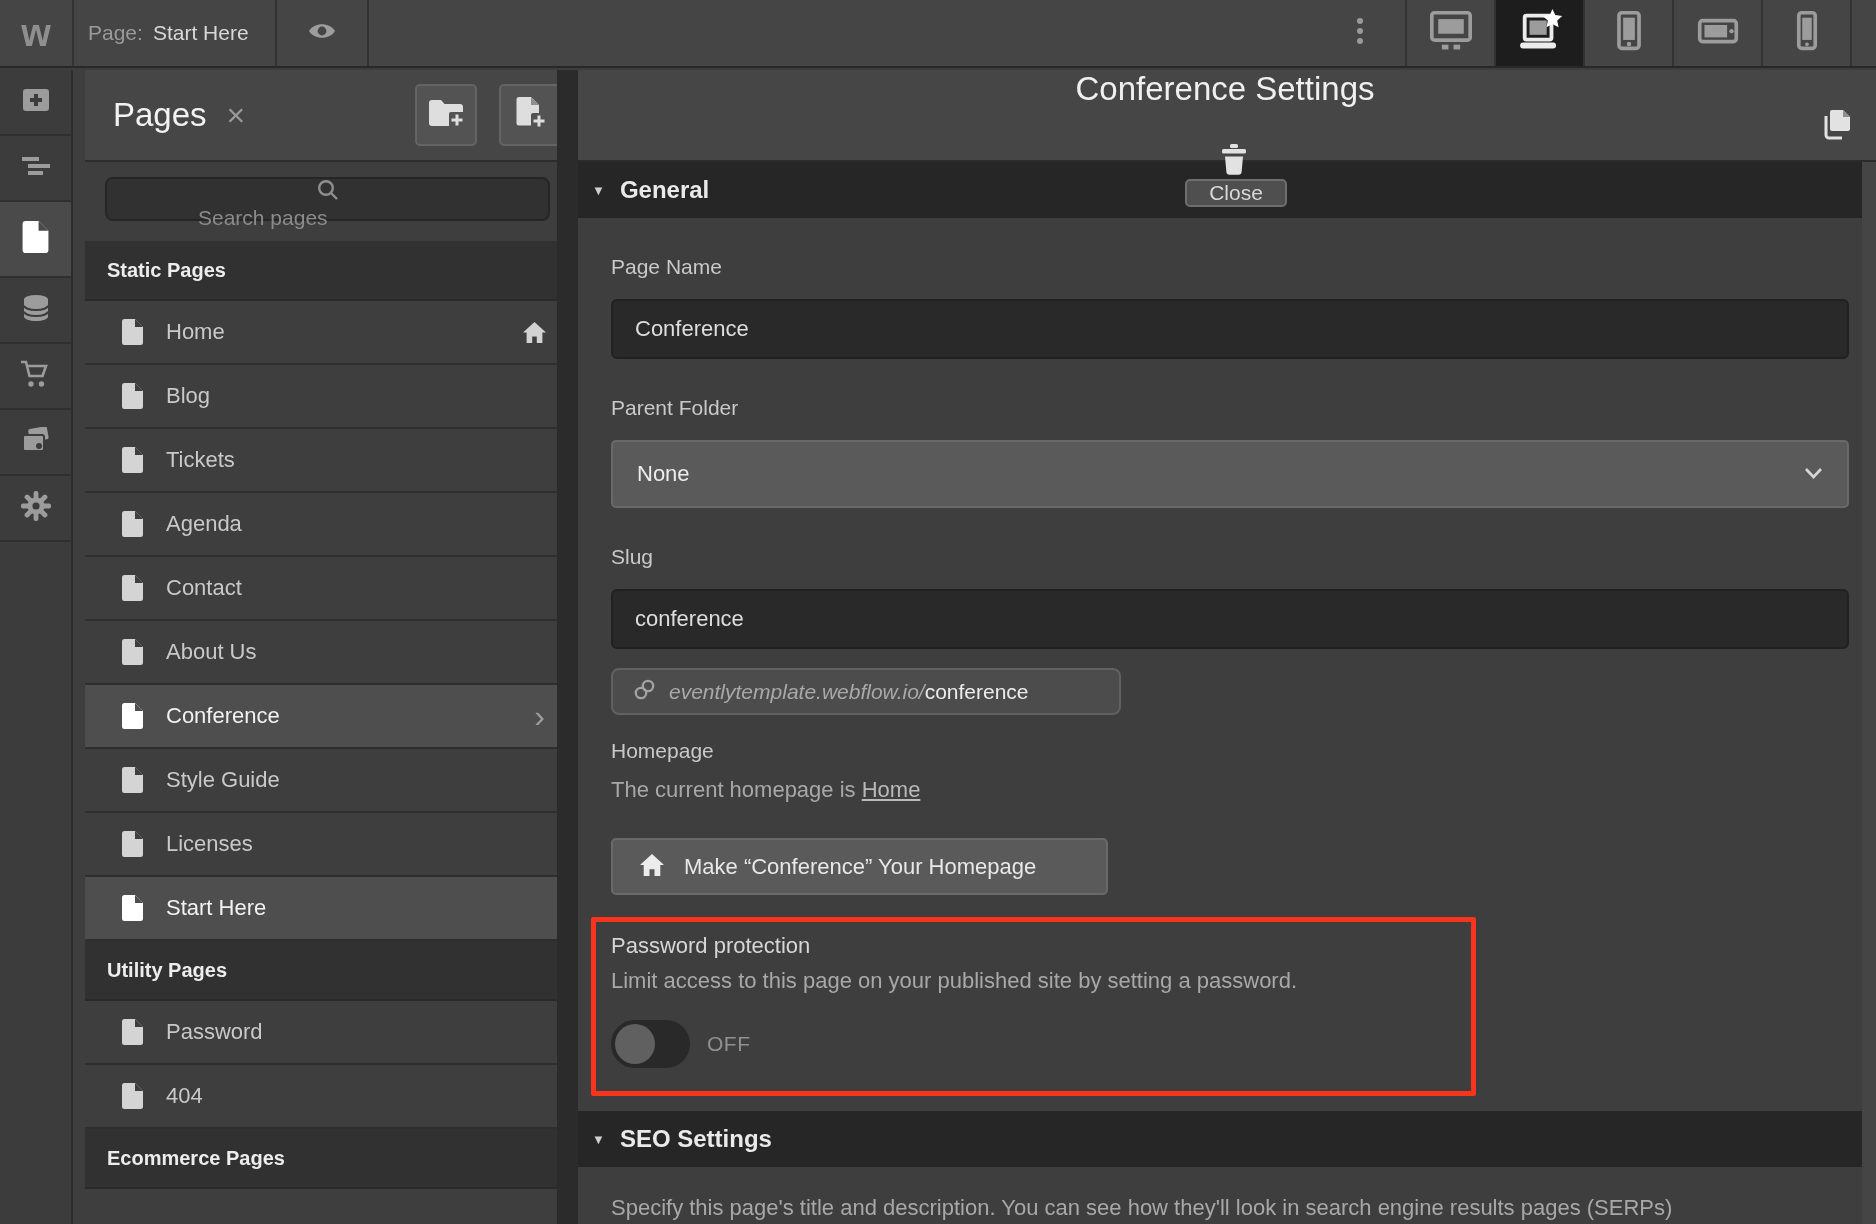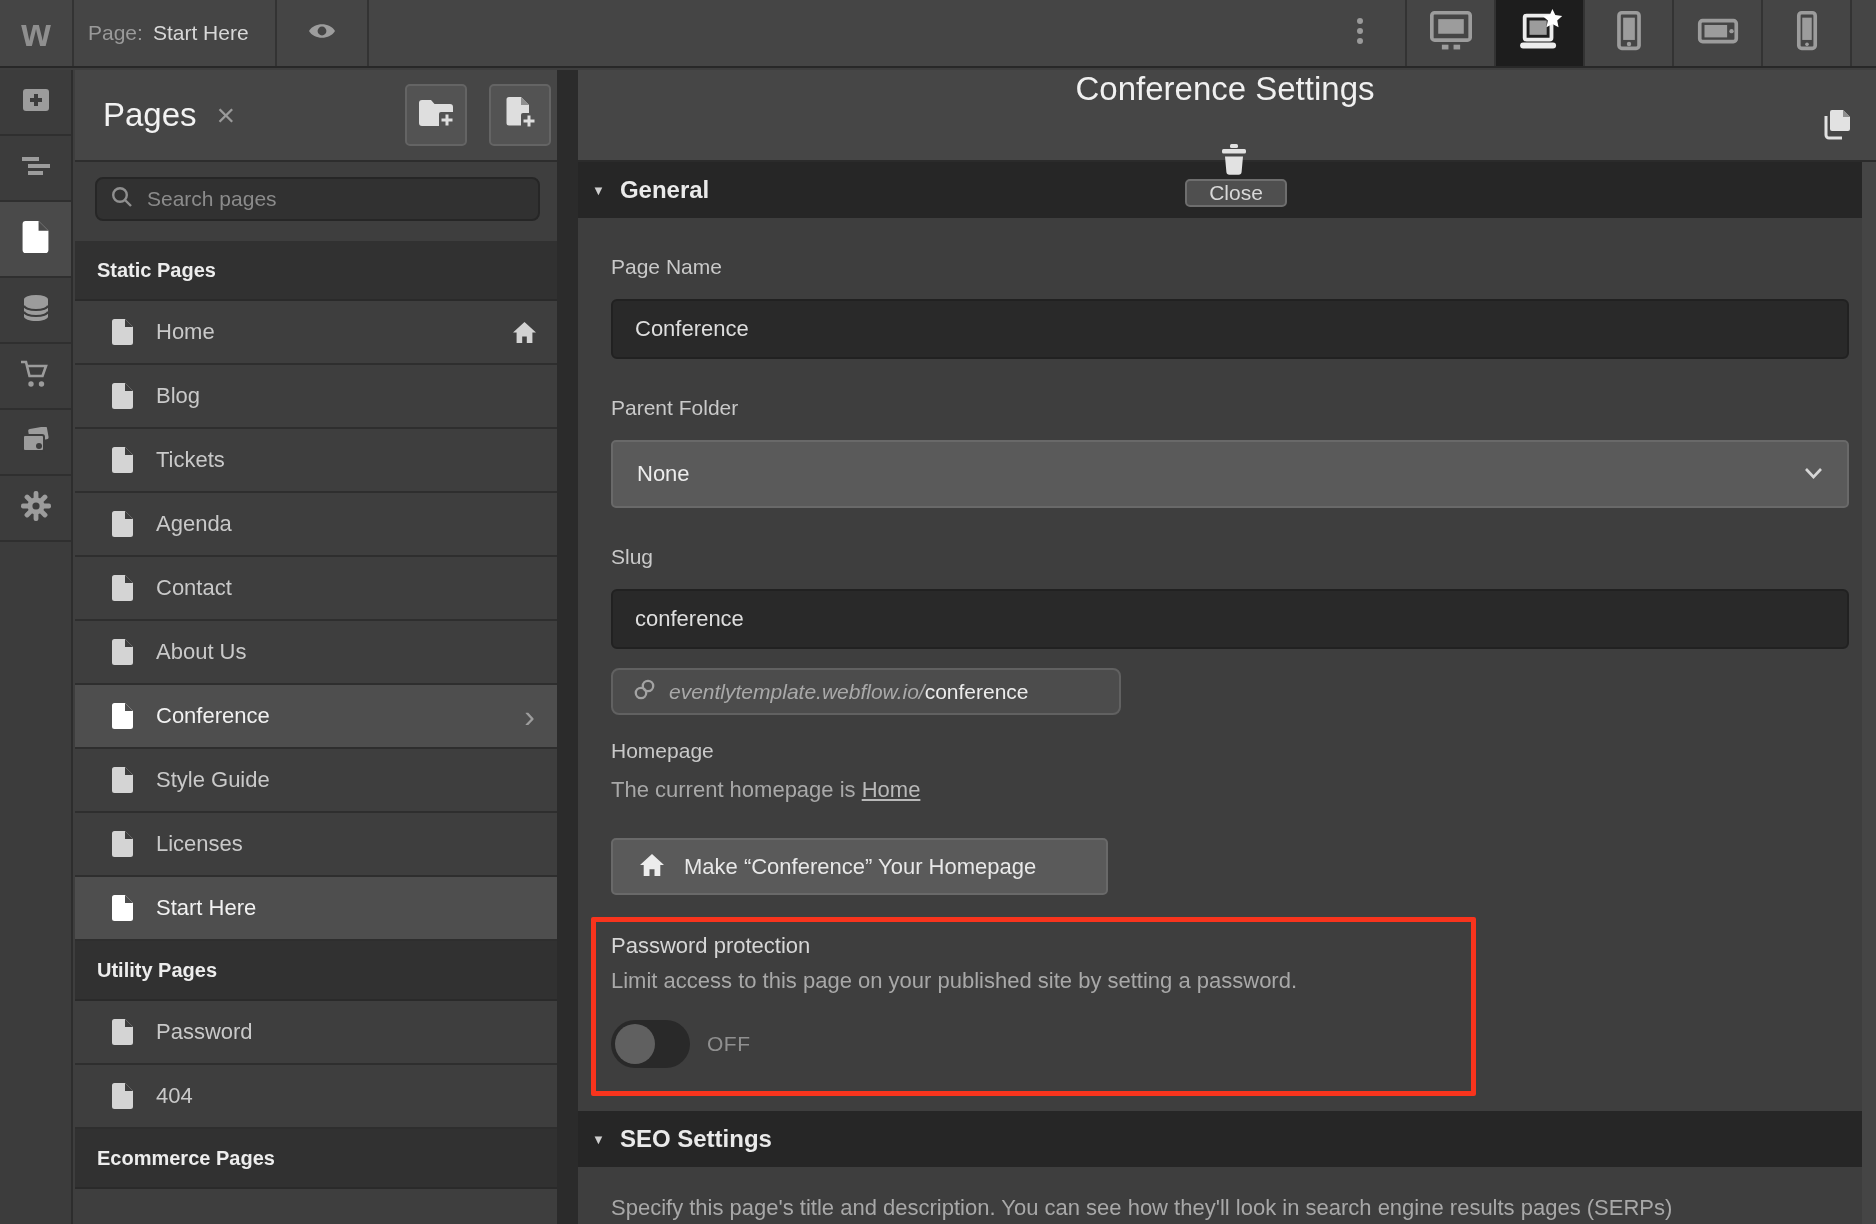--- a/index.html
+++ b/index.html
@@ -19,31 +19,31 @@
   .tb-dev{width:89px;border-left:2px solid #333;box-sizing:border-box;cursor:pointer;}
   .tb-dev.active{background:#1d1d1d;}
   .tb-end{width:26px;border-left:2px solid #333;box-sizing:border-box;}
   
   .toolbar{position:absolute;left:0;top:70px;width:73px;height:1154px;background:#3c3c3c;
            border-right:2px solid #2d2d2d;box-sizing:border-box;}
   .tool{height:64px;display:flex;align-items:center;justify-content:center;
         border-bottom:2px solid #2f2f2f;cursor:pointer;}
   .tool.active{background:#4a4a4a;height:74px;}
   
-  .pages-panel{position:absolute;left:75px;top:70px;width:482px;height:1154px;background:#3e3e3e;}
+  .pages-panel{position:absolute;left:85px;top:70px;width:482px;height:1154px;background:#3e3e3e;}
   .pp-header{height:90px;background:#464646;border-bottom:2px solid #2d2d2d;display:flex;
              align-items:center;padding-left:28px;box-sizing:content-box;}
   .pp-title{font-size:33px;color:#f2f2f2;}
   .pp-close{margin-left:20px;font-size:32px;color:#9a9a9a;cursor:pointer;line-height:1;}
   .pp-hbtns{margin-left:auto;margin-right:6px;display:flex;gap:22px;}
   .pp-btn{width:62px;height:62px;background:#535353;border:2px solid #646464;border-radius:5px;
           display:flex;align-items:center;justify-content:center;box-sizing:border-box;cursor:pointer;}
   .pp-search{padding:15px 17px 20px 20px;}
   .pp-searchbox{height:44px;background:#313131;border:2px solid #262626;border-radius:8px;
-                display:flex;align-items:center;padding:0 14px;box-sizing:border-box;}
+                display:flex;align-items:center;padding:0 14px;box-sizing:border-box;flex-direction:column;}
   .pp-searchbox input{flex:1;background:transparent;border:none;outline:none;margin-left:12px;
                 font-size:21px;color:#cfcfcf;font-family:"Liberation Sans",sans-serif;}
   .pp-searchbox input::placeholder{color:#8b8b8b;}
   .pp-sec-hdr{height:58px;background:#313131;border-bottom:2px solid #2a2a2a;display:flex;
               align-items:center;padding-left:22px;font-size:20px;font-weight:bold;color:#ededed;}
   .pp-row{height:62px;border-bottom:2px solid #2e2e2e;display:flex;align-items:center;
           padding-left:37px;cursor:pointer;background:#3e3e3e;}
   .pp-row.sel{background:#4e4e4e;}
   .pp-label{margin-left:23px;font-size:22px;color:#c9c9c9;}
   .pp-row.sel .pp-label{color:#f1f1f1;}

